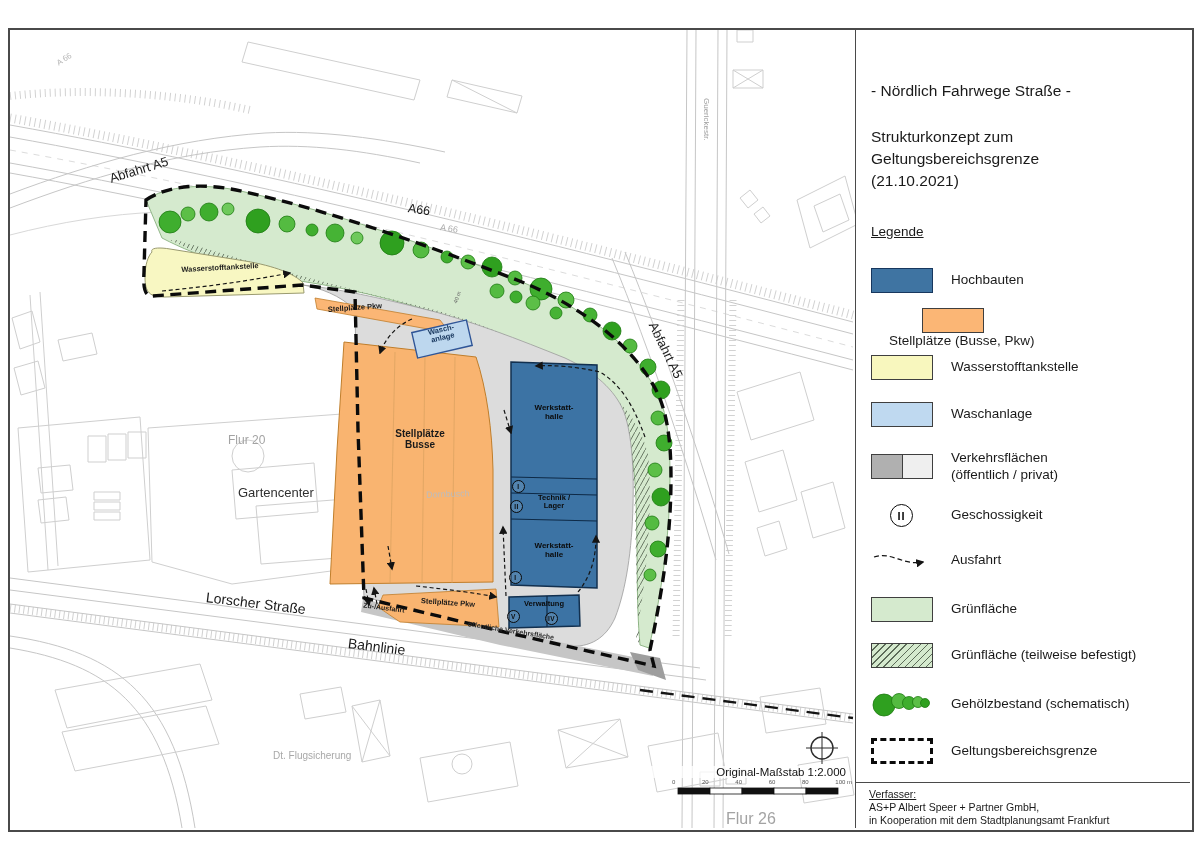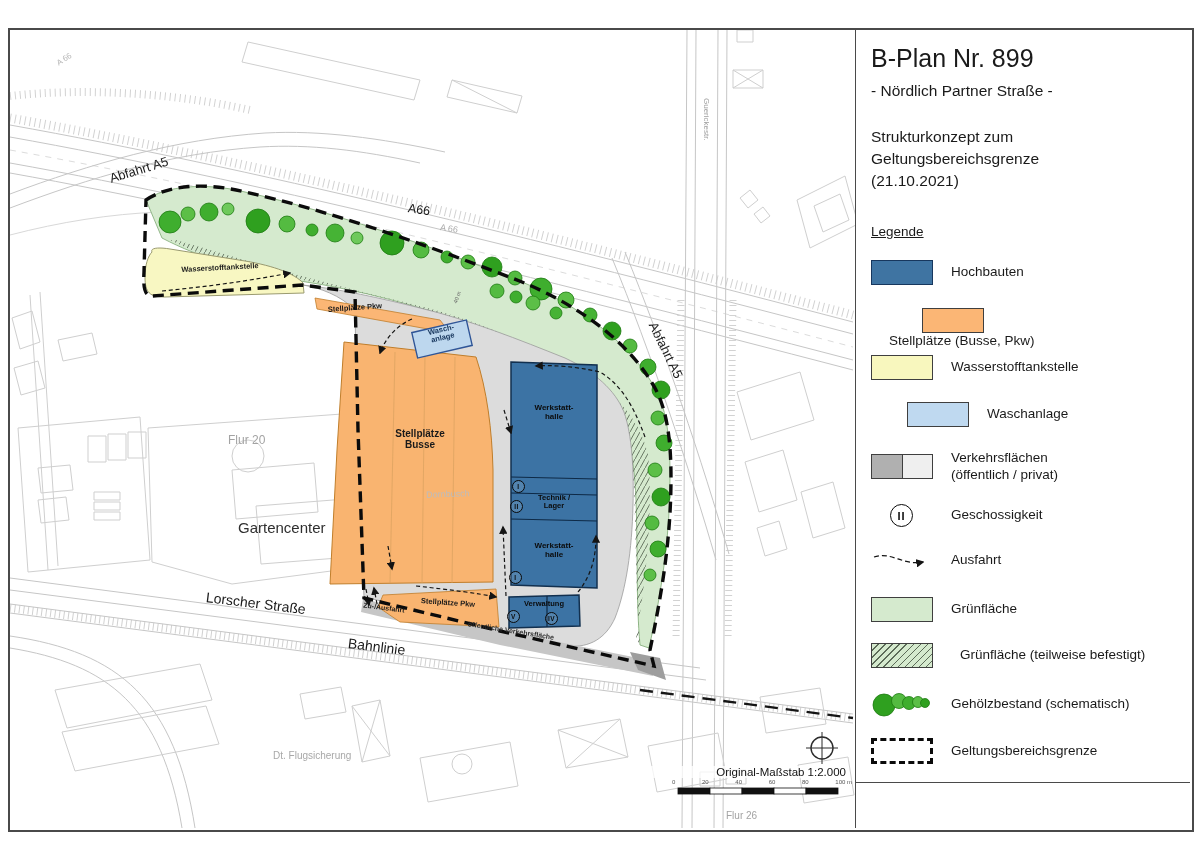--- a/index.html
+++ b/index.html
@@ -229,23 +229,23 @@
     <div class="mlabel" style="left:100px;top:142px;font-size:13px;transform:rotate(-17deg);">Abfahrt A5</div>
     <div class="mlabel" style="left:398px;top:172px;font-size:12.5px;transform:rotate(9deg);">A66</div>
     <div class="mlabel" style="left:430px;top:193px;font-size:9px;color:#ababab;transform:rotate(9deg);">A 66</div>
     <div class="mlabel" style="left:48px;top:30px;font-size:8px;color:#b5b5b5;transform:rotate(-33deg);">A 66</div>
     <div class="mlabel" style="left:642px;top:286px;font-size:13px;transform:rotate(64deg);">Abfahrt A5</div>
     <div class="mlabel" style="left:700px;top:68px;font-size:8px;color:#9e9e9e;transform-origin:0 0;transform:rotate(90deg);">Guerickestr.</div>
     <div class="mlabel" style="left:196px;top:560px;font-size:14px;transform:rotate(7deg);">Lorscher Straße</div>
     <div class="mlabel" style="left:338px;top:606px;font-size:14px;transform:rotate(7deg);">Bahnlinie</div>
 
     <div class="mlabel" style="left:218px;top:404px;font-size:12px;color:#a3a3a3;">Flur 20</div>
-    <div class="mlabel" style="left:228px;top:490px;font-size:15px;color:#2f2f2f;">Gartencenter</div>
+    <div class="mlabel" style="left:228px;top:456px;font-size:13px;color:#2f2f2f;">Gartencenter</div>
     <div class="mlabel" style="left:263px;top:720px;font-size:10px;color:#a8a8a8;">Dt. Flugsicherung</div>
-    <div class="mlabel" style="left:716px;top:780px;font-size:10px;color:#a3a3a3;">Flur 26</div>
+    <div class="mlabel" style="left:716px;top:780px;font-size:16px;color:#a3a3a3;">Flur 26</div>
     <div class="mlabel center" style="left:398px;top:460px;width:80px;font-size:9px;color:#bcbcbc;transform:rotate(-2deg);">Dornbusch</div>
 
     <div class="mlabel center bold" style="left:150px;top:234px;width:120px;font-size:7.5px;transform:rotate(-3deg);">Wasserstofftankstelle</div>
     <div class="mlabel center bold" style="left:295px;top:274px;width:100px;font-size:7.5px;transform:rotate(-4deg);">Stellplätze Pkw</div>
     <div class="mlabel center bold" style="left:402px;top:296px;width:60px;font-size:7.5px;color:#17365d;transform:rotate(-13deg);">
       <span>Wasch-</span><br>
       <span>anlage</span>
     </div>
     <div class="mlabel center bold" style="left:360px;top:398px;width:100px;font-size:10px;">
       <span>Stellplätze</span><br>
@@ -290,42 +290,41 @@
       <span>0</span>
       <span>20</span>
       <span>40</span>
       <span>60</span>
       <span>80</span>
       <span>100 m</span>
     </div>
   </div>
 
   <div id="panel">
-    <div class="ptxt" id="p-title">B-Plan Nr. 899</div>
-    <div class="ptxt" id="p-subtitle">- Nördlich Partner Straße -</div>
+    <div class="ptxt" id="p-subtitle">- Nördlich Fahrwege Straße -</div>
     <div class="ptxt" id="p-concept">
       <div>Strukturkonzept zum</div>
       <div>Geltungsbereichsgrenze</div>
       <div>(21.10.2021)</div>
     </div>
     <div class="ptxt" id="p-legende">Legende</div>
 
-    <div class="legend-row" style="top:230px;">
+    <div class="legend-row" style="top:238px;">
       <div class="sw sw-hochbauten"></div>
       <div class="legend-label">Hochbauten</div>
     </div>
     <div class="legend-row" style="top:278px;flex-direction:column;">
       <div class="sw sw-orange"></div>
       <div class="legend-label">Stellplätze (Busse, Pkw)</div>
     </div>
     <div class="legend-row" style="top:325px;">
       <div class="sw sw-gelb"></div>
       <div class="legend-label">Wasserstofftankstelle</div>
     </div>
-    <div class="legend-row" style="top:372px;margin-left:36px;">
+    <div class="legend-row" style="top:372px;">
       <div class="sw sw-wasch"></div>
       <div class="legend-label">Waschanlage</div>
     </div>
     <div class="legend-row" style="top:420px;">
       <div class="sw sw-verkehr">
         <div class="half1"></div>
         <div class="half2"></div>
       </div>
       <div class="legend-label">
         <div>Verkehrsflächen</div>
@@ -350,21 +349,21 @@
             </defs>
           <path d="M3,9 C20,3 32,18 52,14" fill="none" stroke="#141414" stroke-width="1.2" stroke-dasharray="5,3" marker-end="url(#arr2)"></path>
         </svg>
       </div>
       <div class="legend-label">Ausfahrt</div>
     </div>
     <div class="legend-row" style="top:567px;">
       <div class="sw sw-gruen"></div>
       <div class="legend-label">Grünfläche</div>
     </div>
-    <div class="legend-row" style="top:613px;gap:9px;">
+    <div class="legend-row" style="top:613px;">
       <div class="sw sw-hatch"></div>
       <div class="legend-label">Grünfläche (teilweise befestigt)</div>
     </div>
     <div class="legend-row" style="top:660px;">
       <div class="sym-spacer">
         <svg width="62" height="28">
           <g stroke="#1d7a10" stroke-width="0.8">
             <circle cx="13" cy="15" r="11" fill="#2fa01f"></circle>
             <circle cx="28" cy="11" r="7.5" fill="#54bb41"></circle>
             <circle cx="38" cy="13" r="6.5" fill="#3fae2e"></circle>
@@ -373,18 +372,23 @@
           </g>
         </svg>
       </div>
       <div class="legend-label">Gehölzbestand (schematisch)</div>
     </div>
     <div class="legend-row" style="top:708px;">
       <div class="sw sw-geltung"></div>
       <div class="legend-label">Geltungsbereichsgrenze</div>
     </div>
 
+    <div class="ptxt" id="p-verfasser">
+      <div class="vh">Verfasser:</div>
+      <div>AS+P Albert Speer + Partner GmbH,</div>
+      <div>in Kooperation mit dem Stadtplanungsamt Frankfurt</div>
+    </div>
   </div>
 
   <div id="panel-divider"></div>
   <div id="panel-hline"></div>
   <div id="frame"></div>
 </div>
 
 </body></html>

